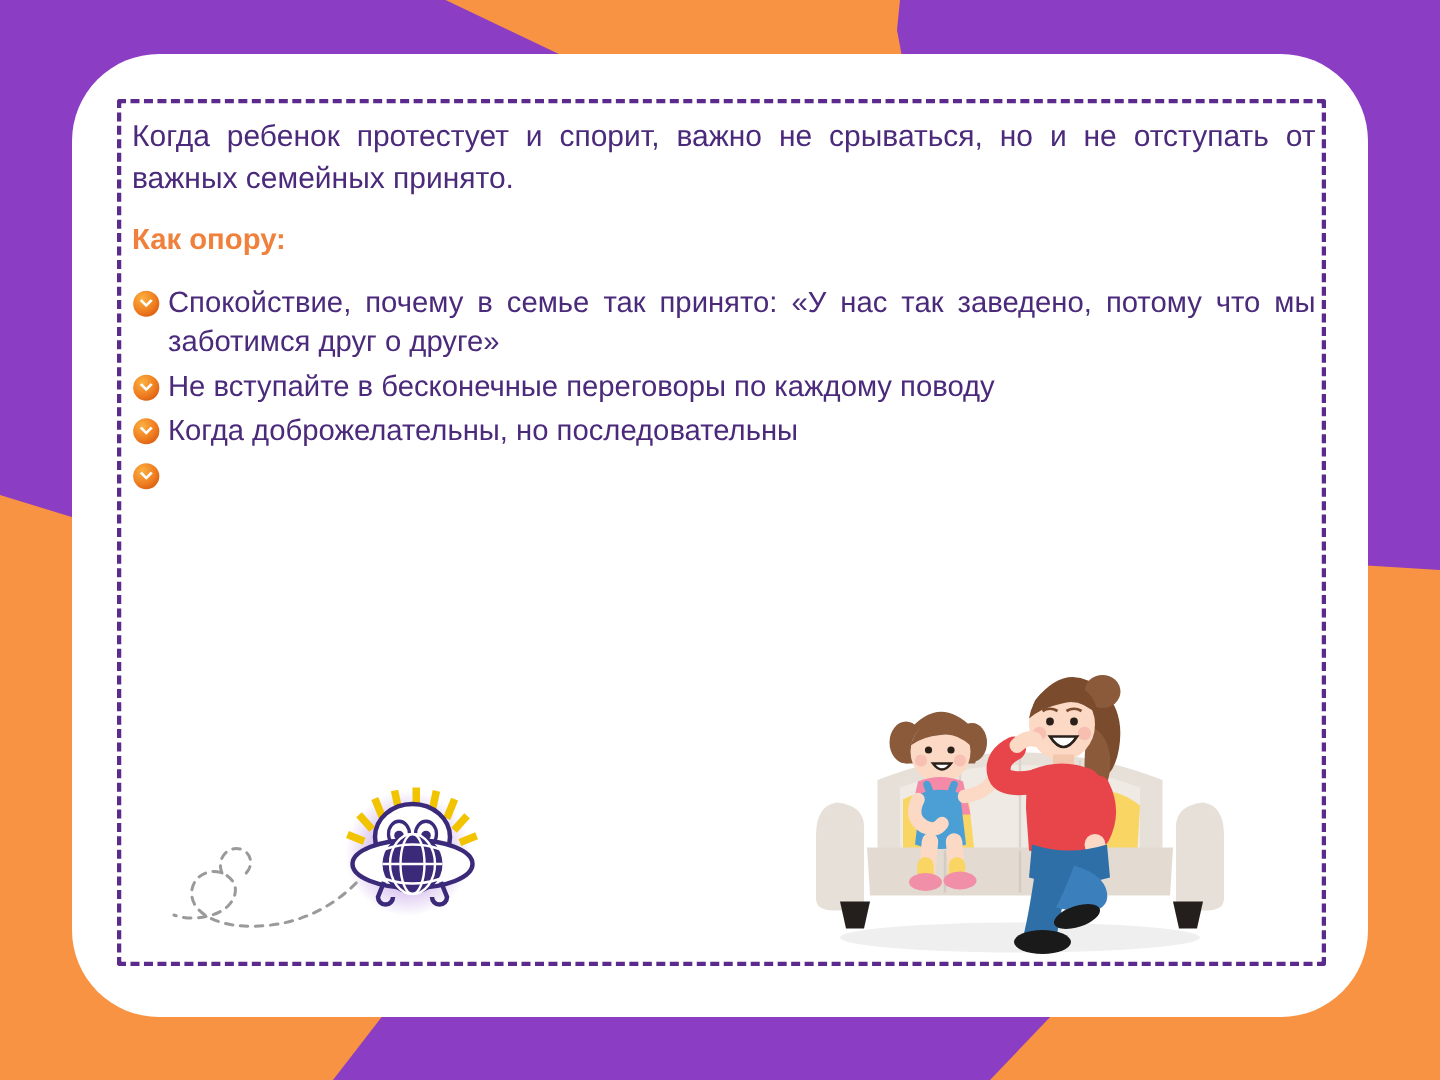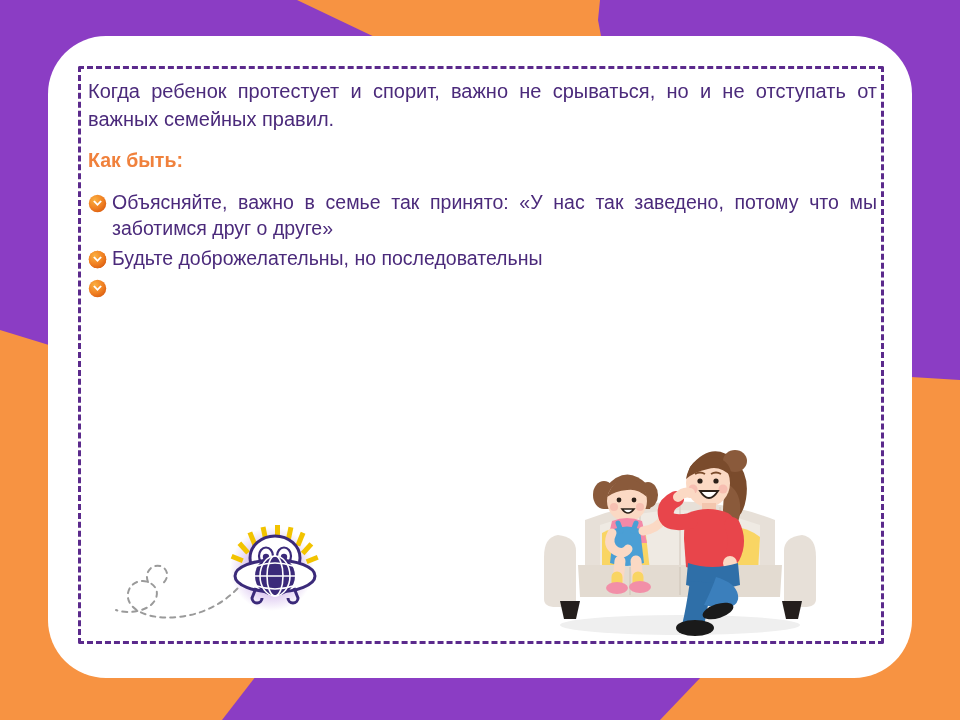--- a/index.html
+++ b/index.html
@@ -115,59 +115,60 @@
     <path d="M256,676 L702,676 L660,720 L222,720 Z" fill="#8B3DC4"></path>
   </svg>
 </div>
 
 <div class="card"></div>
 <div class="dashed"></div>
 
 <div class="content">
 
 
-  <p class="para">Когда ребенок протестует и спорит, важно не срываться, но и не отступать от важных семейных правил.</p>
-
-  <h2 class="subhead">Как быть:</h2>
+  <p class="para">Когда ребенок протестует и спорит, важно не срываться, но и не отступать от важных семейных принято.</p>
+
+  <h2 class="subhead">Как опору:</h2>
 
   <ul class="bullets">
     <li>
       <span class="bullet-ico">
         <svg width="19" height="19" viewBox="0 0 24 24">
           <defs>
             <radialGradient id="bg1" cx="35%" cy="30%" r="80%">
               <stop offset="0%" stop-color="#FBB040"></stop>
               <stop offset="60%" stop-color="#F08022"></stop>
               <stop offset="100%" stop-color="#D95B10"></stop>
             </radialGradient>
           </defs>
           <circle cx="12" cy="12" r="11" fill="url(#bg1)"></circle>
           <path d="M6.5,9.5 L12,15 L17.5,9.5 L15.6,8.3 L12,12 L8.4,8.3 Z" fill="#FFFFFF"></path>
         </svg>
       </span>
-      <span>Объясняйте, важно в семье так принято: «У нас так заведено, потому что мы заботимся друг о друге»</span>
+      <span>Спокойствие, почему в семье так принято: «У нас так заведено, потому что мы заботимся друг о друге»</span>
     </li>
 
     <li>
       <span class="bullet-ico">
         <svg width="19" height="19" viewBox="0 0 24 24">
           <circle cx="12" cy="12" r="11" fill="url(#bg1)"></circle>
           <path d="M6.5,9.5 L12,15 L17.5,9.5 L15.6,8.3 L12,12 L8.4,8.3 Z" fill="#FFFFFF"></path>
         </svg>
       </span>
+      <span>Не вступайте в бесконечные переговоры по каждому поводу</span>
     </li>
 
     <li>
       <span class="bullet-ico">
         <svg width="19" height="19" viewBox="0 0 24 24">
           <circle cx="12" cy="12" r="11" fill="url(#bg1)"></circle>
           <path d="M6.5,9.5 L12,15 L17.5,9.5 L15.6,8.3 L12,12 L8.4,8.3 Z" fill="#FFFFFF"></path>
         </svg>
       </span>
-      <span>Будьте доброжелательны, но последовательны</span>
+      <span>Когда доброжелательны, но последовательны</span>
     </li>
 
     <li class="justify-last">
       <span class="bullet-ico">
         <svg width="19" height="19" viewBox="0 0 24 24">
           <circle cx="12" cy="12" r="11" fill="url(#bg1)"></circle>
           <path d="M6.5,9.5 L12,15 L17.5,9.5 L15.6,8.3 L12,12 L8.4,8.3 Z" fill="#FFFFFF"></path>
         </svg>
       </span>
     </li>

